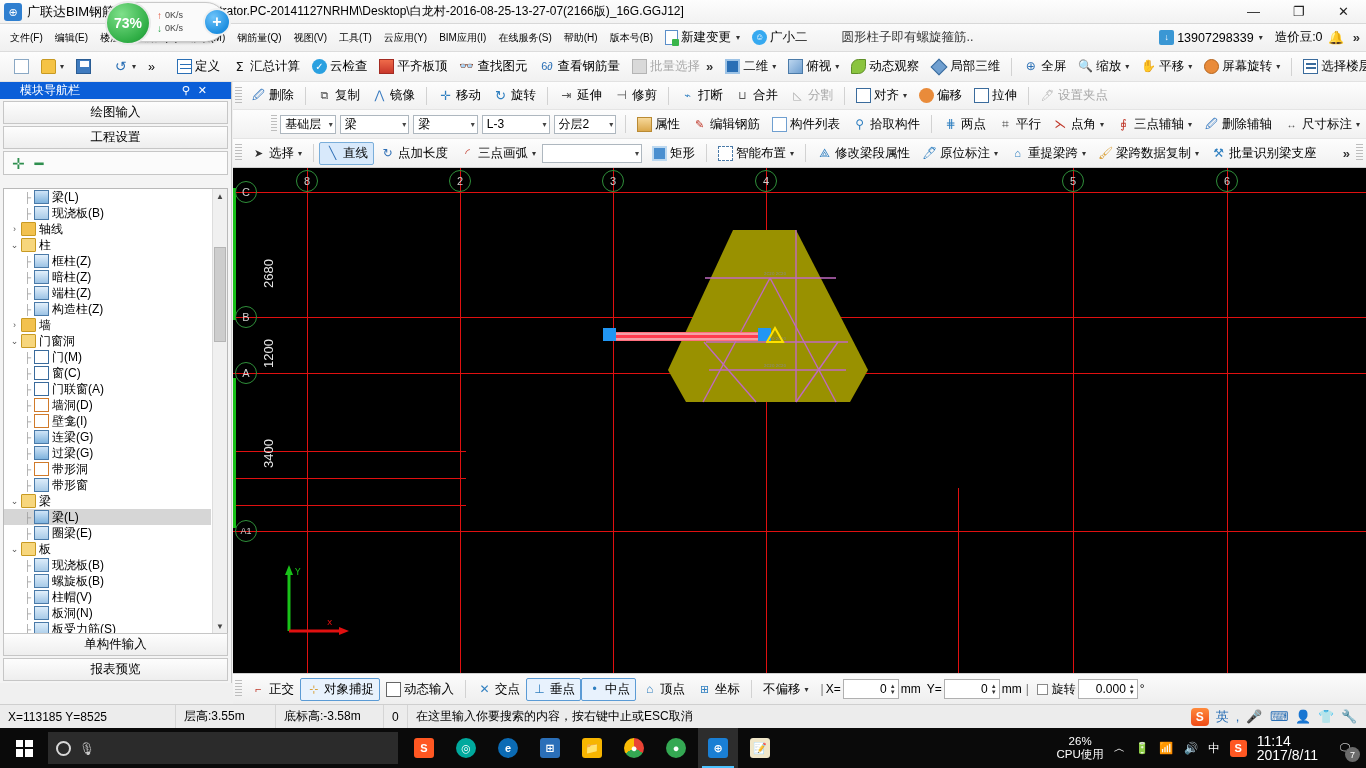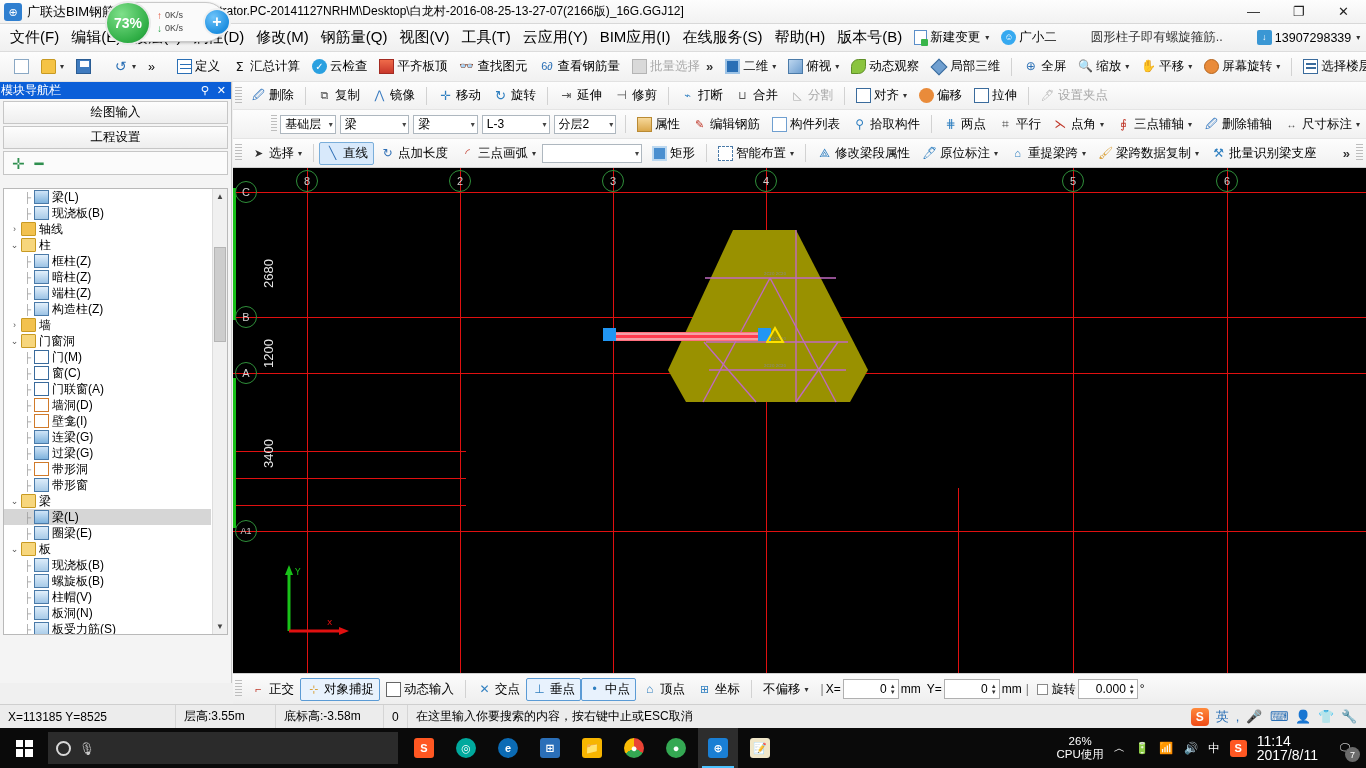--- a/index.html
+++ b/index.html
@@ -52,21 +52,21 @@
     color:#fff;font-size:16px;font-weight:bold;display:flex;align-items:center;justify-content:center;
     border:2px solid #f1f1f1;
   }
 
   
   .menubar{
     position:absolute; left:0; top:24px; width:1366px; height:28px;
     background:linear-gradient(#fbfbfb,#f0f0f0); border-bottom:1px solid #dcdcdc;
     display:flex; align-items:center; padding-left:4px;
   }
-  .menu-item{ padding:4px 6px; font-size:15px; white-space:nowrap; cursor:default;}
+  .menu-item{ padding:4px 6px; font-size:10px; white-space:nowrap; cursor:default;}
   .mb-right{margin-left:auto;display:flex;align-items:center;padding-right:6px;}
   .mb-chip{display:flex;align-items:center;gap:3px;padding:2px 6px;font-size:12.5px;white-space:nowrap;}
   .ico-doc{width:13px;height:15px;background:#fff;border:1px solid #5b8fc9;position:relative;display:inline-block;}
   .ico-doc:after{content:"";position:absolute;right:-2px;bottom:-2px;width:7px;height:7px;background:#39b54a;border-radius:1px;}
   .ico-face{width:15px;height:15px;border-radius:50%;background:#36a9f0;color:#fff;font-size:9px;text-align:center;line-height:15px;}
   .ico-user{width:15px;height:15px;background:#3a97d4;border-radius:2px;color:#fff;font-size:9px;text-align:center;line-height:15px;}
   .bell{color:#3a97d4;font-size:13px;}
   .mb-caret{font-size:8px;color:#333;margin-left:2px;}
   .tip-text{ margin:0 28px; font-size:12.5px; color:#333; white-space:nowrap;}
   .chev{font-size:13px;color:#333;font-weight:bold;}
@@ -116,21 +116,21 @@
     height:19px;background:#fff;border:1px solid #aeb7bf;font-size:12px;padding:0 2px 0 4px;
     margin-right:4px;white-space:nowrap;
   }
   .combo .cv{overflow:hidden;}
   .combo .cb{font-size:8px;color:#444;padding-left:6px;}
 
   .tbtn.active{background:#d8e9fb;border:1px solid #7aaeda;}
 
   
   .leftpanel{position:absolute;left:0;top:82px;width:232px;height:601px;background:#f4f4f4;border-right:1px solid #c8c8c8;}
-  .lp-title{height:17px;background:#0b5fd8;color:#fff;font-size:12px;display:flex;align-items:center;padding:0 1px;}
+  .lp-title{height:17px;background:#0b5fd8;color:#fff;font-size:12px;display:flex;align-items:center;padding:0 20px;}
   .lp-title .t{flex:1;}
   .lp-title .pin,.lp-title .x{padding:0 4px;font-size:11px;cursor:default;}
   .lp-btn{height:23px;margin:2px 3px;background:linear-gradient(#fdfdfd,#eeeeee);border:1px solid #c6c6c6;
     display:flex;align-items:center;justify-content:center;font-size:12.5px;cursor:default;}
   .lp-tools{height:24px;margin:2px 3px;background:#fbfbfb;border:1px solid #c6c6c6;display:flex;align-items:center;gap:10px;padding-left:8px;}
   .pm{font-size:15px;color:#2f8f4f;font-weight:bold;line-height:1;}
   .tree{
     position:absolute;left:3px;top:auto;right:3px;
     background:#fff;border:1px solid #b9b9b9;overflow:hidden;
   }
@@ -544,20 +544,24 @@
             <span class="ticon i-slab"></span>
             <span>板受力筋(S)</span>
           </div>
         </div>
       <div class="tree-scroll">
         <div class="sb-arrow">▲</div>
         <div class="sb-thumb" style="top:58px;height:95px;"></div>
         <div class="sb-arrow" style="position:absolute;bottom:0;left:0;right:0;">▼</div>
       </div>
     </div>
+    <div class="lp-bottom">
+      <div class="lp-btn">单构件输入</div>
+      <div class="lp-btn">报表预览</div>
+    </div>
   </div>
 
   <div class="tbrow" id="tbrow2" style="left:233px;width:1133px;">
     <div class="grip"></div>
     <div class="tbtn">
         <span class="ic" style="color:#3a7bc0;font-size:12px;text-align:center;line-height:15px">🖉</span>
         <span>删除</span>
       </div>
     <div class="tsep"></div>
     <div class="tbtn">

